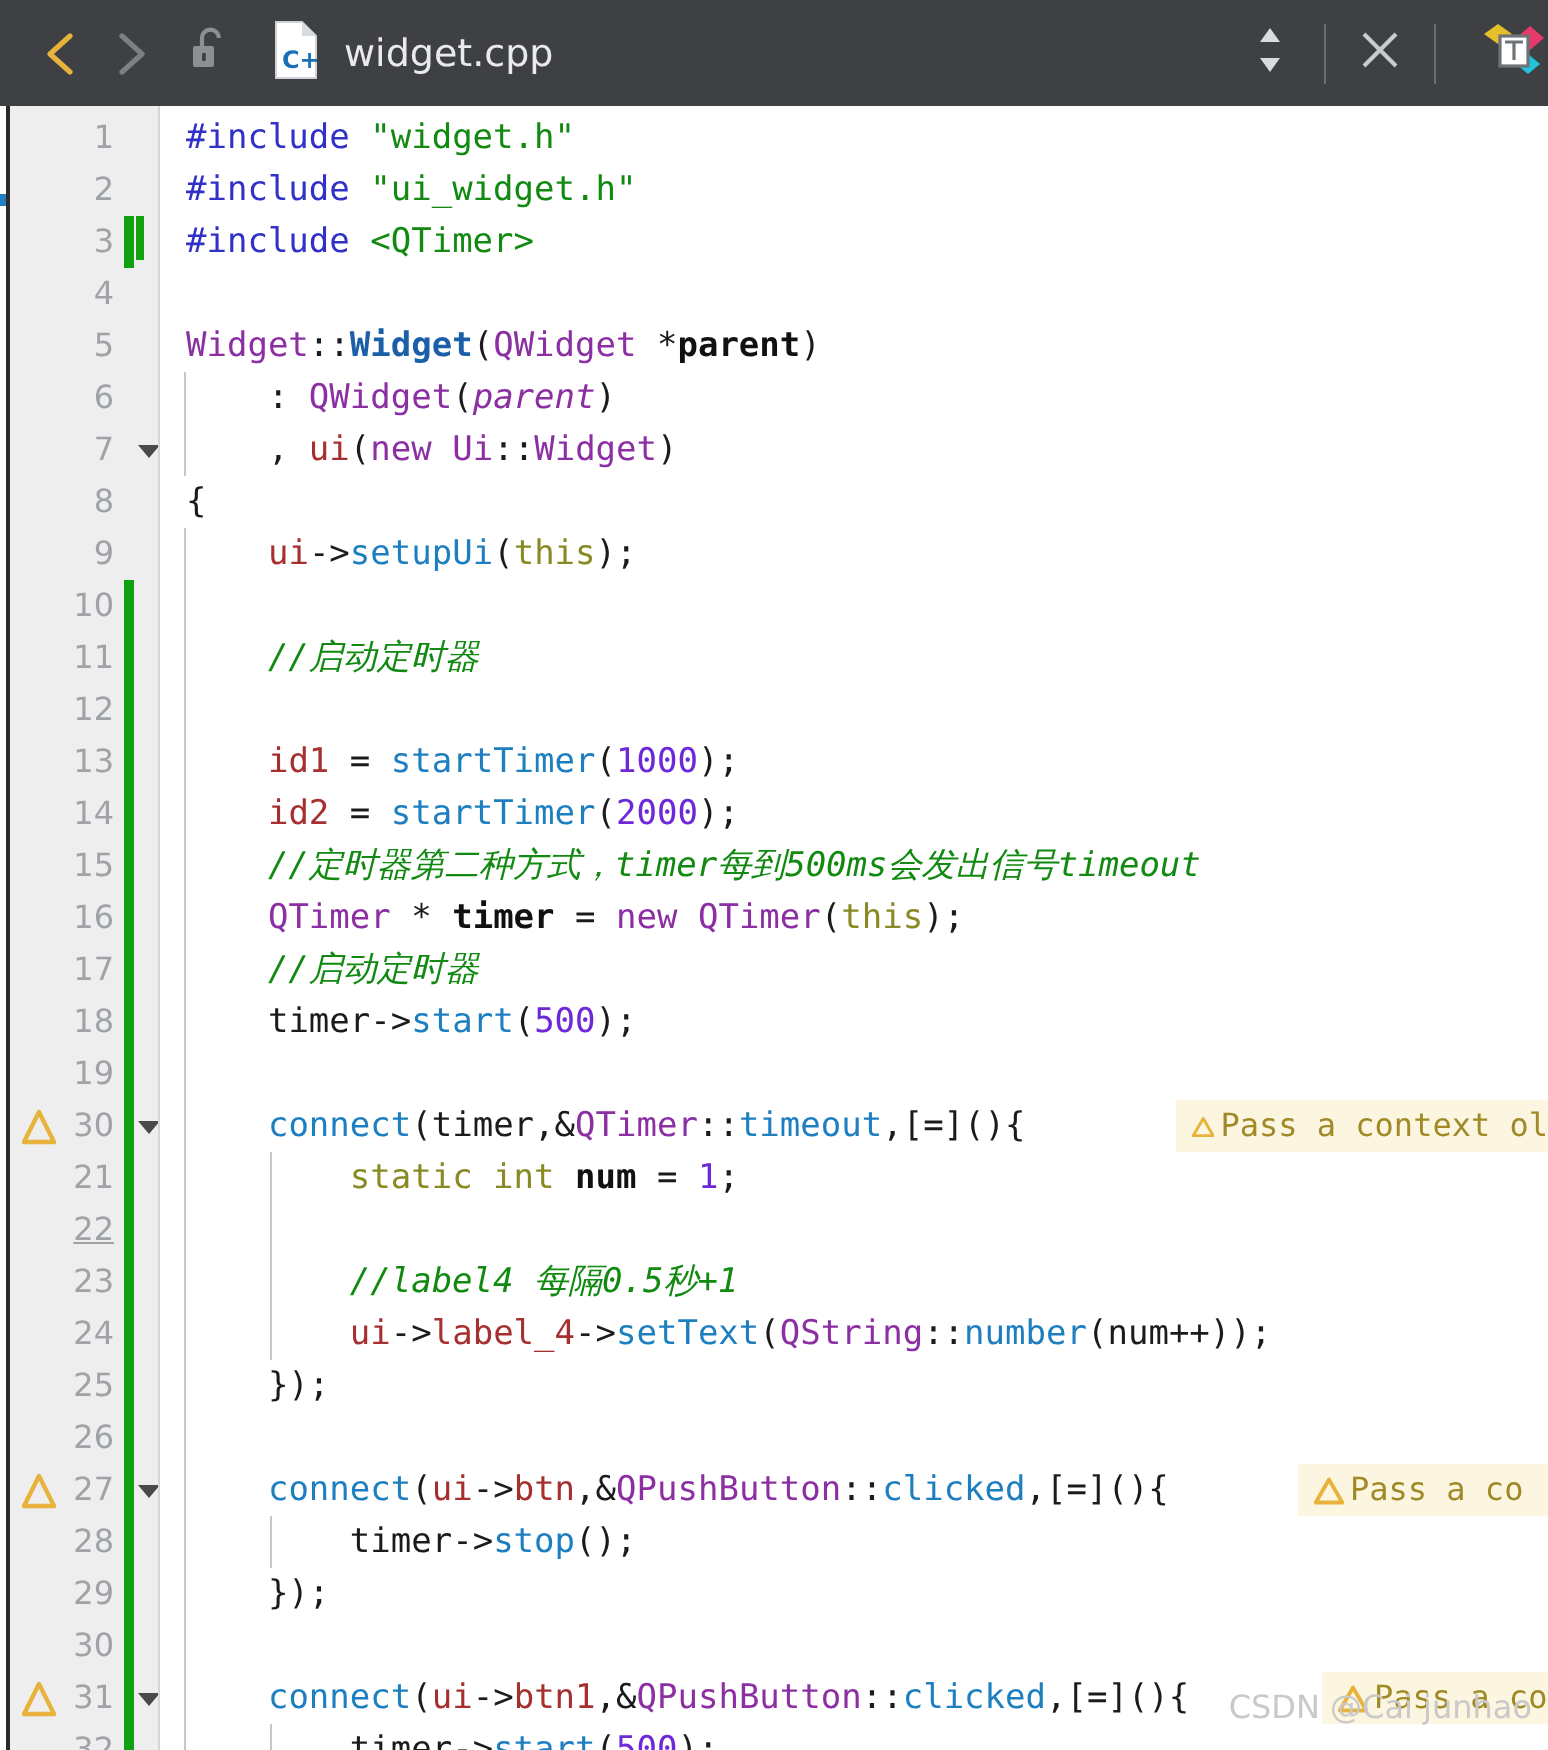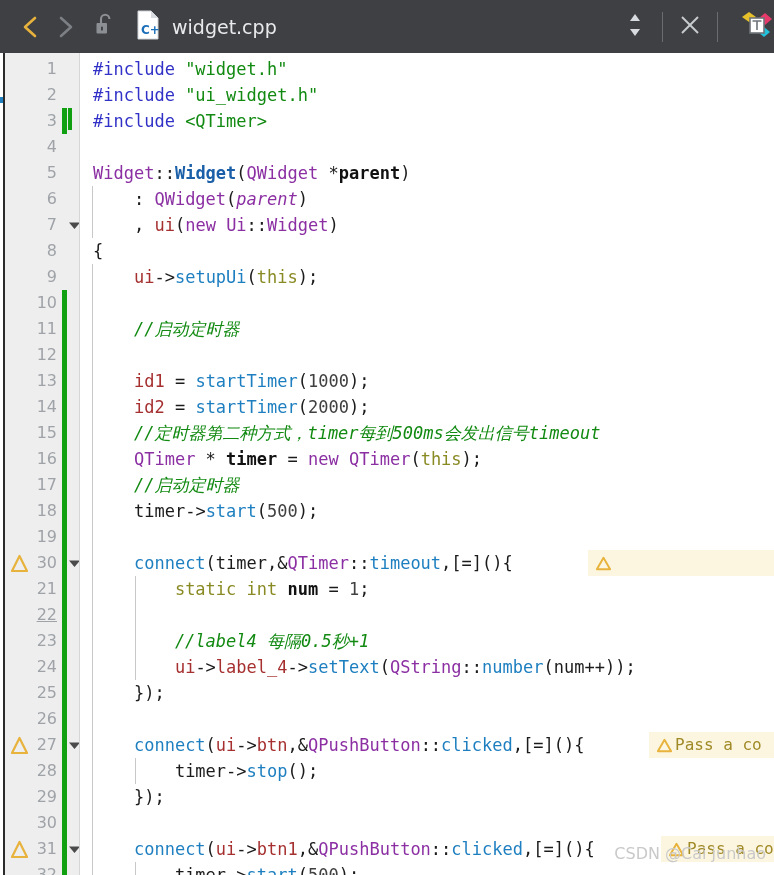--- a/index.html
+++ b/index.html
@@ -180,21 +180,21 @@
 
   
   .t-pre   { color: #3131c8; }               
   .t-str   { color: #128a12; }               
   .t-cmt   { color: #128a12; font-style: italic; } 
   .t-type  { color: #8b2fa3; }               
   .t-typeb { color: #1a5fa8; font-weight: bold; }  
   .t-fn    { color: #1e7fc0; }               
   .t-kw    { color: #8b2fa3; }               
   .t-kw2   { color: #8a8a24; text-align: center; }               
-  .t-num   { color: #404040; }               
+  .t-num   { color: #6d28d9; }               
   .t-varb  { color: #111111; font-weight: bold; } 
   .t-plain { color: #1b1b1b; }
   .t-param { color: #8b2fa3; font-style: italic; } 
   .t-fld   { color: #a63030; }
 </style>
 </head>
 <body>
 
 <div id="toolbar">
 
@@ -344,20 +344,21 @@
         </div>
         <div class="ln" style="top: 809px;">32</div>
       </div>
   </div>
   <div id="gutter-rule"></div>
 
   <div id="code"><div class="code-line" style="top: 3px;"><span class="txt"><span class="t-pre">#include </span><span class="t-str">"widget.h"</span></span></div><div class="code-line" style="top: 29px;"><span class="txt"><span class="t-pre">#include </span><span class="t-str">"ui_widget.h"</span></span></div><div class="code-line" style="top: 55px;"><span class="txt"><span class="t-pre">#include </span><span class="t-str">&lt;QTimer&gt;</span></span></div><div class="code-line" style="top: 81px;"><span class="txt"></span></div><div class="code-line" style="top: 107px;"><span class="txt"><span class="t-type">Widget</span><span class="t-plain">::</span><span class="t-typeb">Widget</span><span class="t-plain">(</span><span class="t-type">QWidget</span><span class="t-plain"> *</span><span class="t-varb">parent</span><span class="t-plain">)</span></span></div><div class="code-line" style="top: 133px;"><span class="txt"><span class="t-plain">    : </span><span class="t-type">QWidget</span><span class="t-plain">(</span><span class="t-param">parent</span><span class="t-plain">)</span></span></div><div class="code-line" style="top: 159px;"><span class="txt"><span class="t-plain">    , </span><span class="t-fld">ui</span><span class="t-plain">(</span><span class="t-kw">new</span><span class="t-plain"> </span><span class="t-type">Ui</span><span class="t-plain">::</span><span class="t-type">Widget</span><span class="t-plain">)</span></span></div><div class="code-line" style="top: 185px;"><span class="txt"><span class="t-plain">{</span></span></div><div class="code-line" style="top: 211px;"><span class="txt"><span class="t-plain">    </span><span class="t-fld">ui</span><span class="t-plain">-&gt;</span><span class="t-fn">setupUi</span><span class="t-plain">(</span><span class="t-kw2">this</span><span class="t-plain">);</span></span></div><div class="code-line" style="top: 237px;"><span class="txt"></span></div><div class="code-line" style="top: 263px;"><span class="txt"><span class="t-cmt">    //启动定时器</span></span></div><div class="code-line" style="top: 289px;"><span class="txt"></span></div><div class="code-line" style="top: 315px;"><span class="txt"><span class="t-plain">    </span><span class="t-fld">id1</span><span class="t-plain"> = </span><span class="t-fn">startTimer</span><span class="t-plain">(</span><span class="t-num">1000</span><span class="t-plain">);</span></span></div><div class="code-line" style="top: 341px;"><span class="txt"><span class="t-plain">    </span><span class="t-fld">id2</span><span class="t-plain"> = </span><span class="t-fn">startTimer</span><span class="t-plain">(</span><span class="t-num">2000</span><span class="t-plain">);</span></span></div><div class="code-line" style="top: 367px;"><span class="txt"><span class="t-cmt">    //定时器第二种方式，timer每到500ms会发出信号timeout</span></span></div><div class="code-line" style="top: 393px;"><span class="txt"><span class="t-plain">    </span><span class="t-type">QTimer</span><span class="t-plain"> * </span><span class="t-varb">timer</span><span class="t-plain"> = </span><span class="t-kw">new</span><span class="t-plain"> </span><span class="t-type">QTimer</span><span class="t-plain">(</span><span class="t-kw2">this</span><span class="t-plain">);</span></span></div><div class="code-line" style="top: 419px;"><span class="txt"><span class="t-cmt">    //启动定时器</span></span></div><div class="code-line" style="top: 445px;"><span class="txt"><span class="t-plain">    </span><span class="t-plain">timer</span><span class="t-plain">-&gt;</span><span class="t-fn">start</span><span class="t-plain">(</span><span class="t-num">500</span><span class="t-plain">);</span></span></div><div class="code-line" style="top: 471px;"><span class="txt"></span></div><div class="code-line" style="top: 497px;"><span class="txt"><span class="t-plain">    </span><span class="t-fn">connect</span><span class="t-plain">(</span><span class="t-plain">timer</span><span class="t-plain">,&amp;</span><span class="t-type">QTimer</span><span class="t-plain">::</span><span class="t-fn">timeout</span><span class="t-plain">,[=](){</span></span></div><div class="code-line" style="top: 523px;"><span class="txt"><span class="t-plain">        </span><span class="t-kw2">static int</span><span class="t-plain"> </span><span class="t-varb">num</span><span class="t-plain"> = </span><span class="t-num">1</span><span class="t-plain">;</span></span></div><div class="code-line" style="top: 549px;"><span class="txt"></span></div><div class="code-line" style="top: 575px;"><span class="txt"><span class="t-cmt">        //label4 每隔0.5秒+1</span></span></div><div class="code-line" style="top: 601px;"><span class="txt"><span class="t-plain">        </span><span class="t-fld">ui</span><span class="t-plain">-&gt;</span><span class="t-fld">label_4</span><span class="t-plain">-&gt;</span><span class="t-fn">setText</span><span class="t-plain">(</span><span class="t-type">QString</span><span class="t-plain">::</span><span class="t-fn">number</span><span class="t-plain">(</span><span class="t-plain">num</span><span class="t-plain">++));</span></span></div><div class="code-line" style="top: 627px;"><span class="txt"><span class="t-plain">    });</span></span></div><div class="code-line" style="top: 653px;"><span class="txt"></span></div><div class="code-line" style="top: 679px;"><span class="txt"><span class="t-plain">    </span><span class="t-fn">connect</span><span class="t-plain">(</span><span class="t-fld">ui</span><span class="t-plain">-&gt;</span><span class="t-fld">btn</span><span class="t-plain">,&amp;</span><span class="t-type">QPushButton</span><span class="t-plain">::</span><span class="t-fn">clicked</span><span class="t-plain">,[=](){</span></span></div><div class="code-line" style="top: 705px;"><span class="txt"><span class="t-plain">        </span><span class="t-plain">timer</span><span class="t-plain">-&gt;</span><span class="t-fn">stop</span><span class="t-plain">();</span></span></div><div class="code-line" style="top: 731px;"><span class="txt"><span class="t-plain">    });</span></span></div><div class="code-line" style="top: 757px;"><span class="txt"></span></div><div class="code-line" style="top: 783px;"><span class="txt"><span class="t-plain">    </span><span class="t-fn">connect</span><span class="t-plain">(</span><span class="t-fld">ui</span><span class="t-plain">-&gt;</span><span class="t-fld">btn1</span><span class="t-plain">,&amp;</span><span class="t-type">QPushButton</span><span class="t-plain">::</span><span class="t-fn">clicked</span><span class="t-plain">,[=](){</span></span></div><div class="code-line" style="top: 809px;"><span class="txt"><span class="t-plain">        </span><span class="t-plain">timer</span><span class="t-plain">-&gt;</span><span class="t-fn">start</span><span class="t-plain">(</span><span class="t-num">500</span><span class="t-plain">);</span></span></div><div class="iguide" style="left: 12px; top: 133px; height: 52px;"></div><div class="iguide" style="left: 12px; top: 211px; height: 676px;"></div><div class="iguide" style="left: 55px; top: 523px; height: 104px;"></div><div class="iguide" style="left: 55px; top: 705px; height: 26px;"></div><div class="iguide" style="left: 55px; top: 809px; height: 26px;"></div><div class="annot" style="left: 508px; top: 497px; width: 186px; background: rgb(252, 246, 224);">
         <svg width="15" height="15" viewBox="0 0 17 17">
           <polygon points="8.5,2 16,15 1,15" fill="none" stroke="#e8b33c" stroke-width="2.2" stroke-linejoin="round"></polygon>
         </svg>
+        <span class="atxt" style="color: rgb(160, 138, 40);">Pass a context ol</span>
       </div><div class="annot" style="left: 569px; top: 679px; width: 125px; background: rgb(252, 246, 224);">
         <svg width="15" height="15" viewBox="0 0 17 17">
           <polygon points="8.5,2 16,15 1,15" fill="none" stroke="#e8b33c" stroke-width="2.2" stroke-linejoin="round"></polygon>
         </svg>
         <span class="atxt" style="color: rgb(160, 138, 40);">Pass a co</span>
       </div><div class="annot" style="left: 581px; top: 783px; width: 113px; background: rgb(252, 246, 224);">
         <svg width="15" height="15" viewBox="0 0 17 17">
           <polygon points="8.5,2 16,15 1,15" fill="none" stroke="#e8b33c" stroke-width="2.2" stroke-linejoin="round"></polygon>
         </svg>
         <span class="atxt" style="color: rgb(160, 138, 40);">Pass a co</span>

